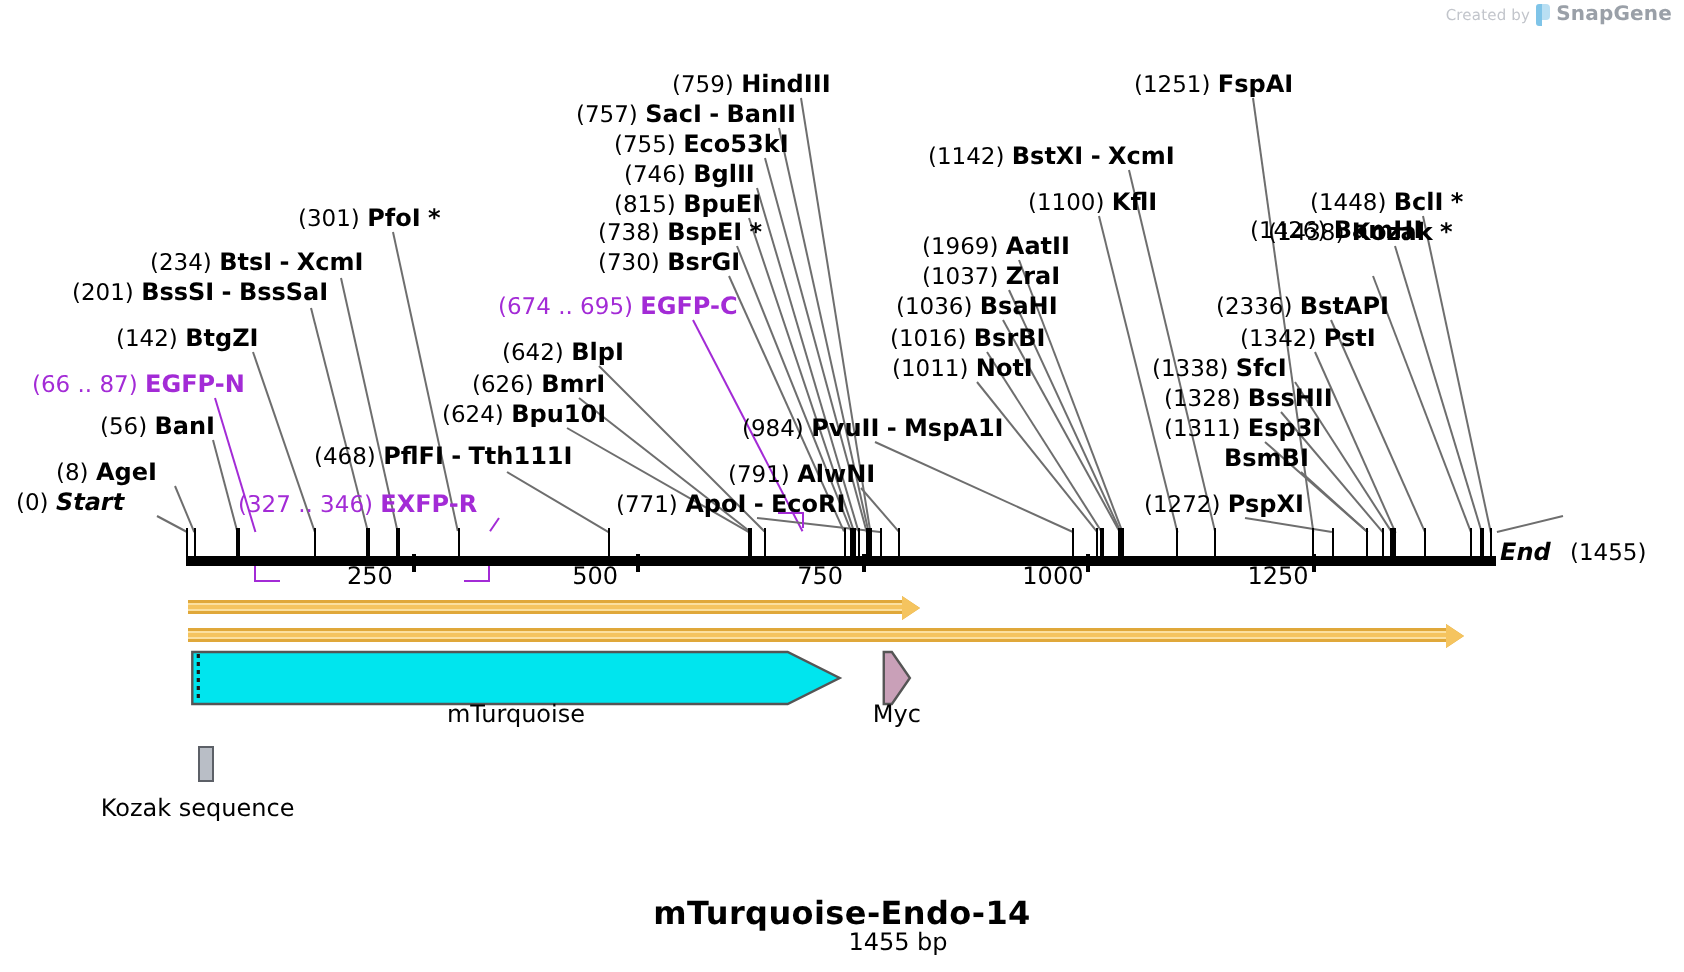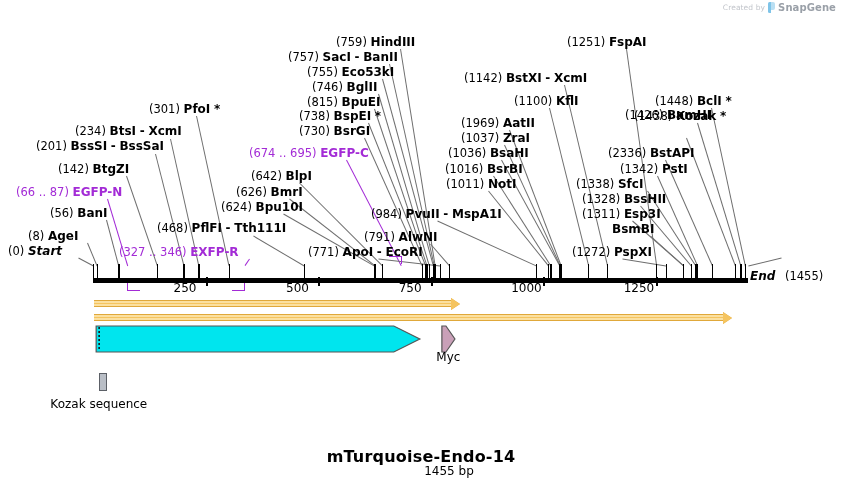--- a/index.html
+++ b/index.html
@@ -436,20 +436,21 @@
     <div class="bar"></div>
     <div class="head"></div>
   </div>
 
   <svg id="featsvg" width="842" height="486" style="position:absolute;left:0;top:0;pointer-events:none;">
       <polygon points="96.1512027491409,326 393.82474226804123,326 419.82474226804123,339 393.82474226804123,352 96.1512027491409,352" fill="#00e5ee" stroke="#555" stroke-width="1.2"></polygon>
       <line x1="99.1512027491409" y1="327" x2="99.1512027491409" y2="351" stroke="#1a1a1a" stroke-width="1.6" stroke-dasharray="2,2"></line>
       <polygon points="441.88316151202747,326 445.93814432989694,326 454.93814432989694,339 445.93814432989694,352 441.88316151202747,352" fill="#c9a0b8" stroke="#555" stroke-width="1.2"></polygon>
     </svg>
 
+  <div class="featlabel" id="lbl-mturq" style="left: 96.1512px; width: 323.674px; top: 350px; text-align: center;">mTurquoise</div>
   <div class="featlabel" id="lbl-myc" style="left: 421.883px; width: 53.055px; top: 350px; text-align: center;">Myc</div>
 
   <div class="kozak" id="kozakbox" style="left: 98.8007px; top: 373px; width: 6px; height: 16px;"></div>
   <div class="featlabel" id="lbl-kozak" style="left: 46.8007px; width: 104px; top: 397px; text-align: center;">Kozak sequence</div>
 
   <div class="title" style="top:447px;">mTurquoise-Endo-14</div>
   <div class="subtitle" style="top:464px;">1455 bp</div>
 
 </div>
 

